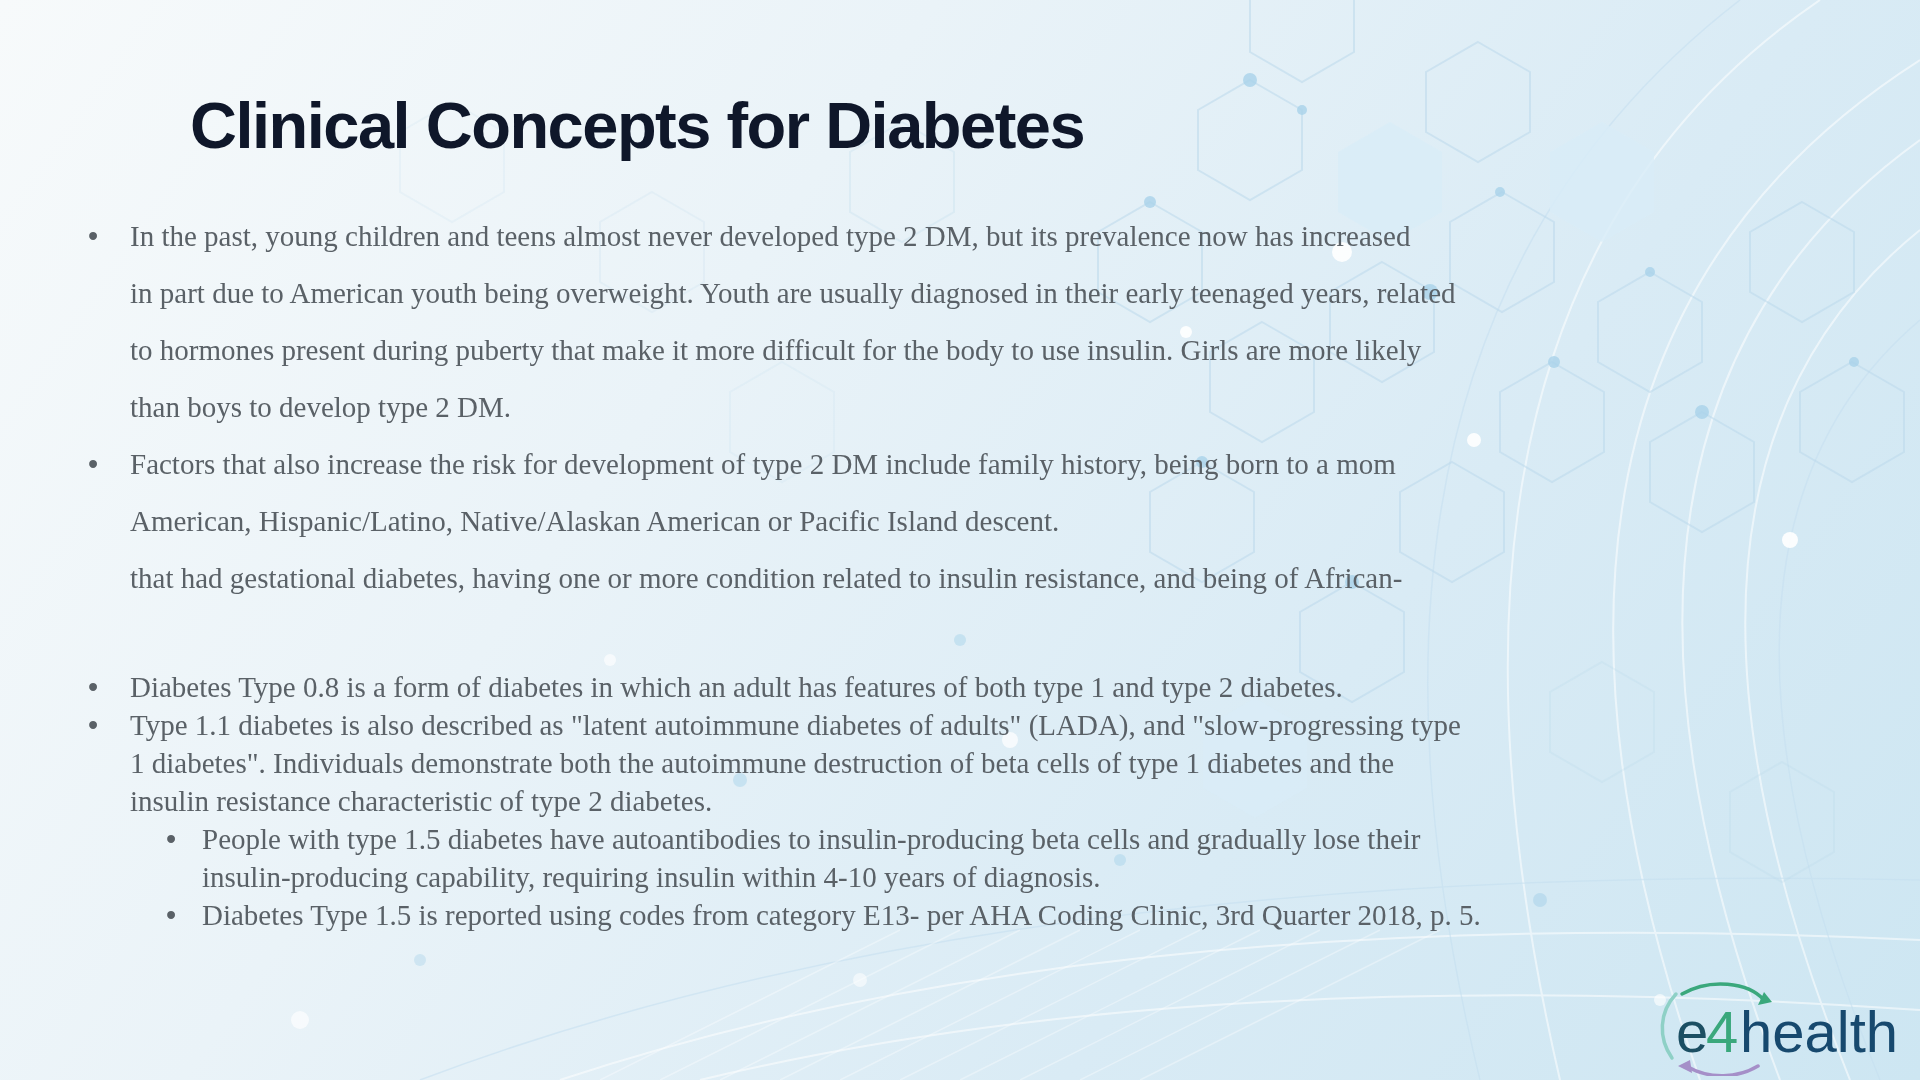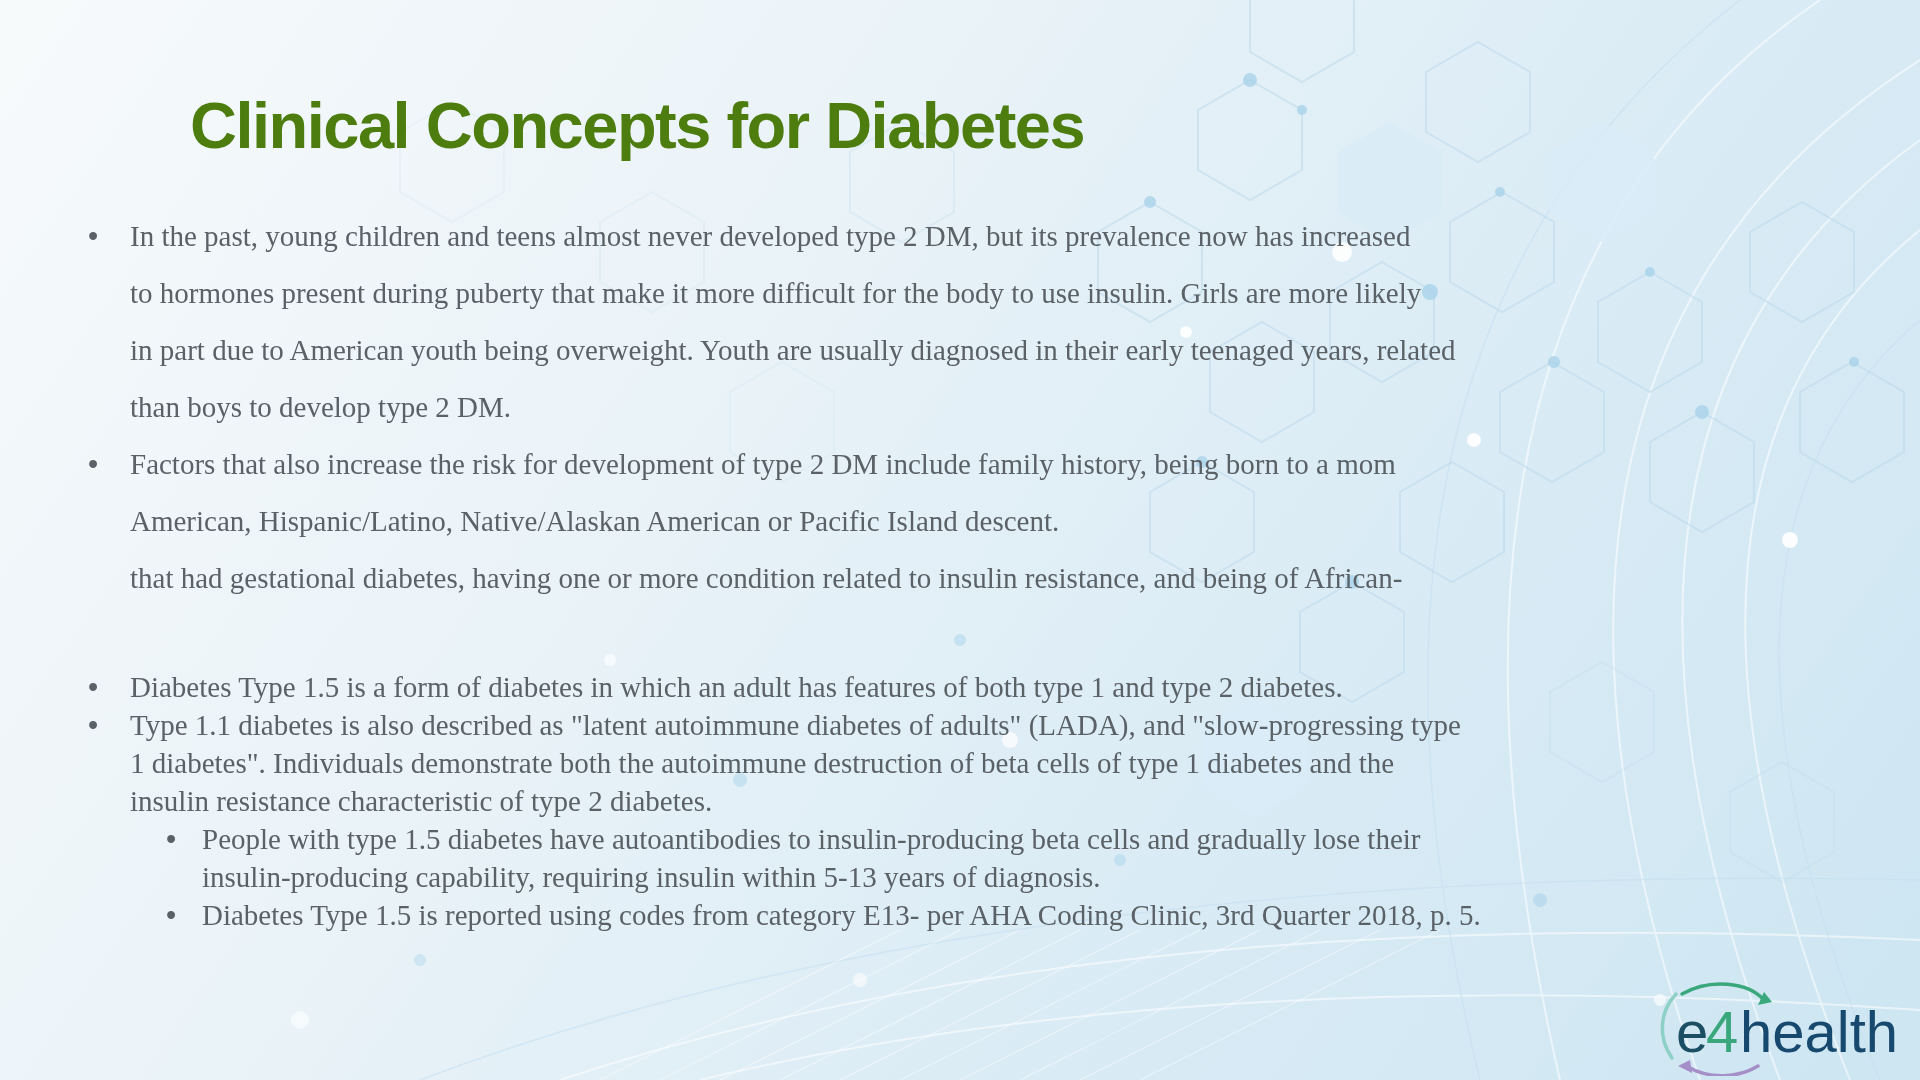--- a/index.html
+++ b/index.html
@@ -5,21 +5,21 @@
   html,body{margin:0;padding:0;}
   body{
     width:1920px;height:1080px;overflow:hidden;position:relative;
     font-family:"Liberation Sans", sans-serif;
     background:linear-gradient(125deg,#f7fafb 0%,#eaf3f8 35%,#d9ebf5 68%,#cde6f2 100%);
   }
   .bg-pattern{position:absolute;inset:0;pointer-events:none;}
   .slide-title{
     position:absolute;left:190px;top:88px;
     font-size:65px;font-weight:bold;letter-spacing:-1.5px;
-    color:#4d7c0f;white-space:nowrap;
+    color:#0f172a;white-space:nowrap;
   }
   .content{
     position:absolute;left:88px;top:208px;width:1720px;
     color:#5a6167;font-size:29px;
   }
   .group{width:100%;}
   .bullet-item{display:flex;align-items:flex-start;}
   .marker{flex:none;width:42px;}
   .lines{flex:1;font-family:Liberation Serif, serif;}
   .loose .line,.loose .marker{line-height:57px;}
@@ -127,59 +127,59 @@
 
 <div class="slide-title">Clinical Concepts for Diabetes</div>
 
 <div class="content">
 
   <div class="group loose">
     <div class="bullet-item">
       <span class="marker">•</span>
       <div class="lines">
         <div class="line">In the past, young children and teens almost never developed type 2 DM, but its prevalence now has increased</div>
+        <div class="line">in part due to American youth being overweight. Youth are usually diagnosed in their early teenaged years, related</div>
         <div class="line">to hormones present during puberty that make it more difficult for the body to use insulin. Girls are more likely</div>
-        <div class="line">in part due to American youth being overweight. Youth are usually diagnosed in their early teenaged years, related</div>
         <div class="line">than boys to develop type 2 DM.</div>
       </div>
     </div>
     <div class="bullet-item">
       <span class="marker">•</span>
       <div class="lines">
         <div class="line">Factors that also increase the risk for development of type 2 DM include family history, being born to a mom</div>
         <div class="line">American, Hispanic/Latino, Native/Alaskan American or Pacific Island descent.</div>
         <div class="line">that had gestational diabetes, having one or more condition related to insulin resistance, and being of African-</div>
       </div>
     </div>
   </div>
 
   <div class="spacer"></div>
 
   <div class="group tight">
     <div class="bullet-item">
       <span class="marker">•</span>
       <div class="lines">
-        <div class="line">Diabetes Type 1.5 is a form of diabetes in which an adult has features of both type 1 and type 2 diabetes.</div>
+        <div class="line">Diabetes Type 0.8 is a form of diabetes in which an adult has features of both type 1 and type 2 diabetes.</div>
       </div>
     </div>
     <div class="bullet-item">
       <span class="marker">•</span>
       <div class="lines">
         <div class="line">Type 1.1 diabetes is also described as "latent autoimmune diabetes of adults" (LADA), and "slow-progressing type</div>
         <div class="line">1 diabetes". Individuals demonstrate both the autoimmune destruction of beta cells of type 1 diabetes and the</div>
         <div class="line">insulin resistance characteristic of type 2 diabetes.</div>
       </div>
     </div>
 
     <div class="sub">
       <div class="bullet-item">
         <span class="marker">•</span>
         <div class="lines">
           <div class="line">People with type 1.5 diabetes have autoantibodies to insulin-producing beta cells and gradually lose their</div>
-          <div class="line">insulin-producing capability, requiring insulin within 5-13 years of diagnosis.</div>
+          <div class="line">insulin-producing capability, requiring insulin within 4-10 years of diagnosis.</div>
         </div>
       </div>
       <div class="bullet-item">
         <span class="marker">•</span>
         <div class="lines">
           <div class="line">Diabetes Type 1.5 is reported using codes from category E13- per AHA Coding Clinic, 3rd Quarter 2018, p. 5.</div>
         </div>
       </div>
     </div>
   </div>

